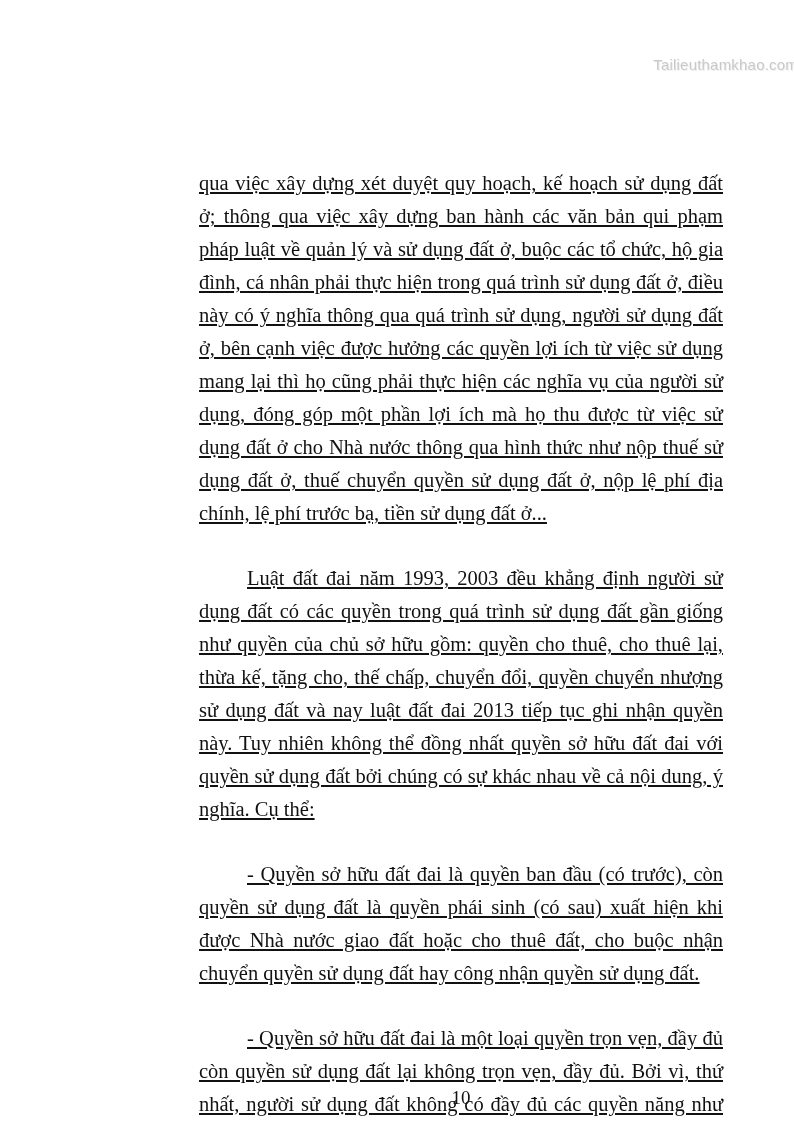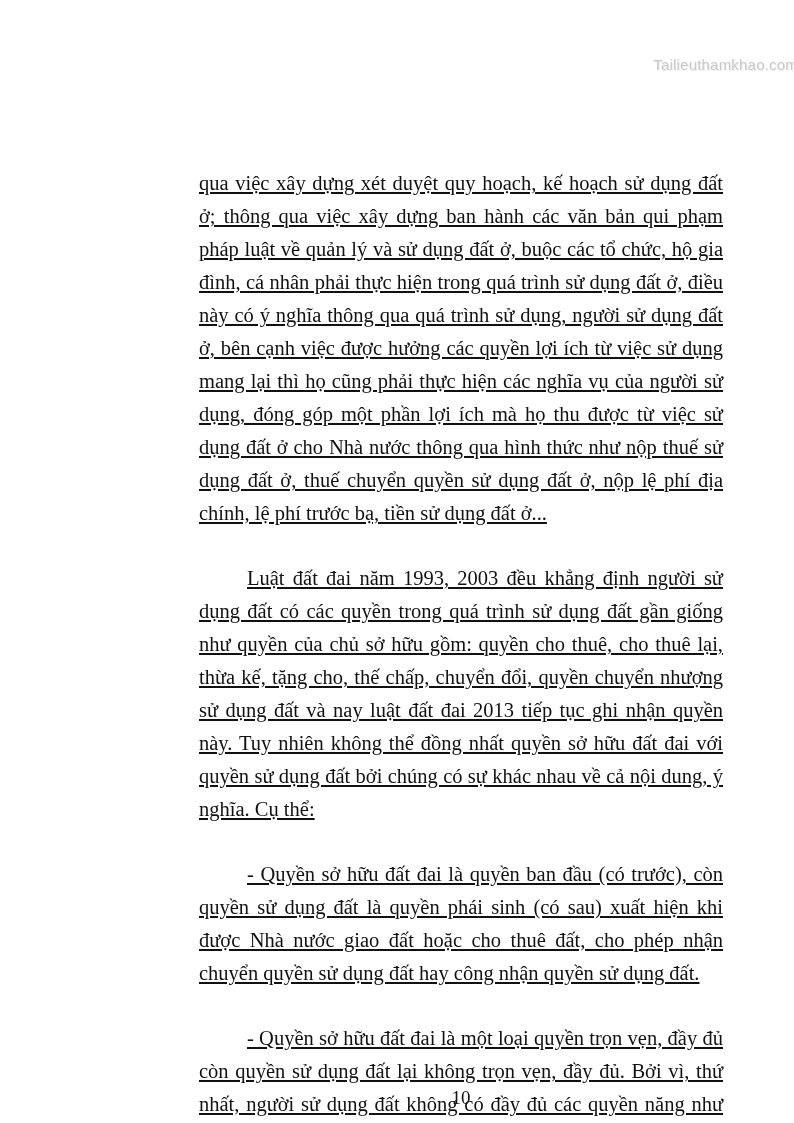--- a/index.html
+++ b/index.html
@@ -68,19 +68,19 @@
 </head>
 <body>
 
 <div class="page">
 
   <div class="watermark">Tailieuthamkhao.com</div>
 
   <div class="content">
     <p class="no-indent">qua việc xây dựng xét duyệt quy hoạch, kế hoạch sử dụng đất ở; thông qua việc xây dựng ban hành các văn bản qui phạm pháp luật về quản lý và sử dụng đất ở, buộc các tổ chức, hộ gia đình, cá nhân phải thực hiện trong quá trình sử dụng đất ở, điều này có ý nghĩa thông qua quá trình sử dụng, người sử dụng đất ở, bên cạnh việc được hưởng các quyền lợi ích từ việc sử dụng mang lại thì họ cũng phải thực hiện các nghĩa vụ của người sử dụng, đóng góp một phần lợi ích mà họ thu được từ việc sử dụng đất ở cho Nhà nước thông qua hình thức như nộp thuế sử dụng đất ở, thuế chuyển quyền sử dụng đất ở, nộp lệ phí địa chính, lệ phí trước bạ, tiền sử dụng đất ở...</p>
     <p>Luật đất đai năm 1993, 2003 đều khẳng định người sử dụng đất có các quyền trong quá trình sử dụng đất gần giống như quyền của chủ sở hữu gồm: quyền cho thuê, cho thuê lại, thừa kế, tặng cho, thế chấp, chuyển đổi, quyền chuyển nhượng sử dụng đất và nay luật đất đai 2013 tiếp tục ghi nhận quyền này. Tuy nhiên không thể đồng nhất quyền sở hữu đất đai với quyền sử dụng đất bởi chúng có sự khác nhau về cả nội dung, ý nghĩa. Cụ thể:</p>
-    <p>- Quyền sở hữu đất đai là quyền ban đầu (có trước), còn quyền sử dụng đất là quyền phái sinh (có sau) xuất hiện khi được Nhà nước giao đất hoặc cho thuê đất, cho phép nhận chuyển quyền sử dụng đất hay công nhận quyền sử dụng đất.</p>
+    <p>- Quyền sở hữu đất đai là quyền ban đầu (có trước), còn quyền sử dụng đất là quyền phái sinh (có sau) xuất hiện khi được Nhà nước giao đất hoặc cho thuê đất, cho buộc nhận chuyển quyền sử dụng đất hay công nhận quyền sử dụng đất.</p>
     <p class="continues">- Quyền sở hữu đất đai là một loại quyền trọn vẹn, đầy đủ còn quyền sử dụng đất lại không trọn vẹn, đầy đủ. Bởi vì, thứ nhất, người sử dụng đất không có đầy đủ các quyền năng như Nhà nước với tư cách là đại diện chủ sở hữu. Thứ hai, không phải người nào cứ có quyền sử dụng đất hợp pháp là có đủ 8 quyền của người sử dụng đất. Luật đất đai 2013 có sự phân biệt giữa các chủ thể sử dụng đất. Chẳng hạn, tổ chức kinh tế được Nhà nước cho thuê đất theo hình thức trả tiền thuê đất hàng năm chỉ có quyền bán, thế chấp, bảo lãnh, góp vốn bằng tài sản thuộc sở hữu của mình gắn liền với đất thuê mà</p>
   </div>
 
   <div class="page-number">10</div>
 
 </div>
 
 </body></html>

